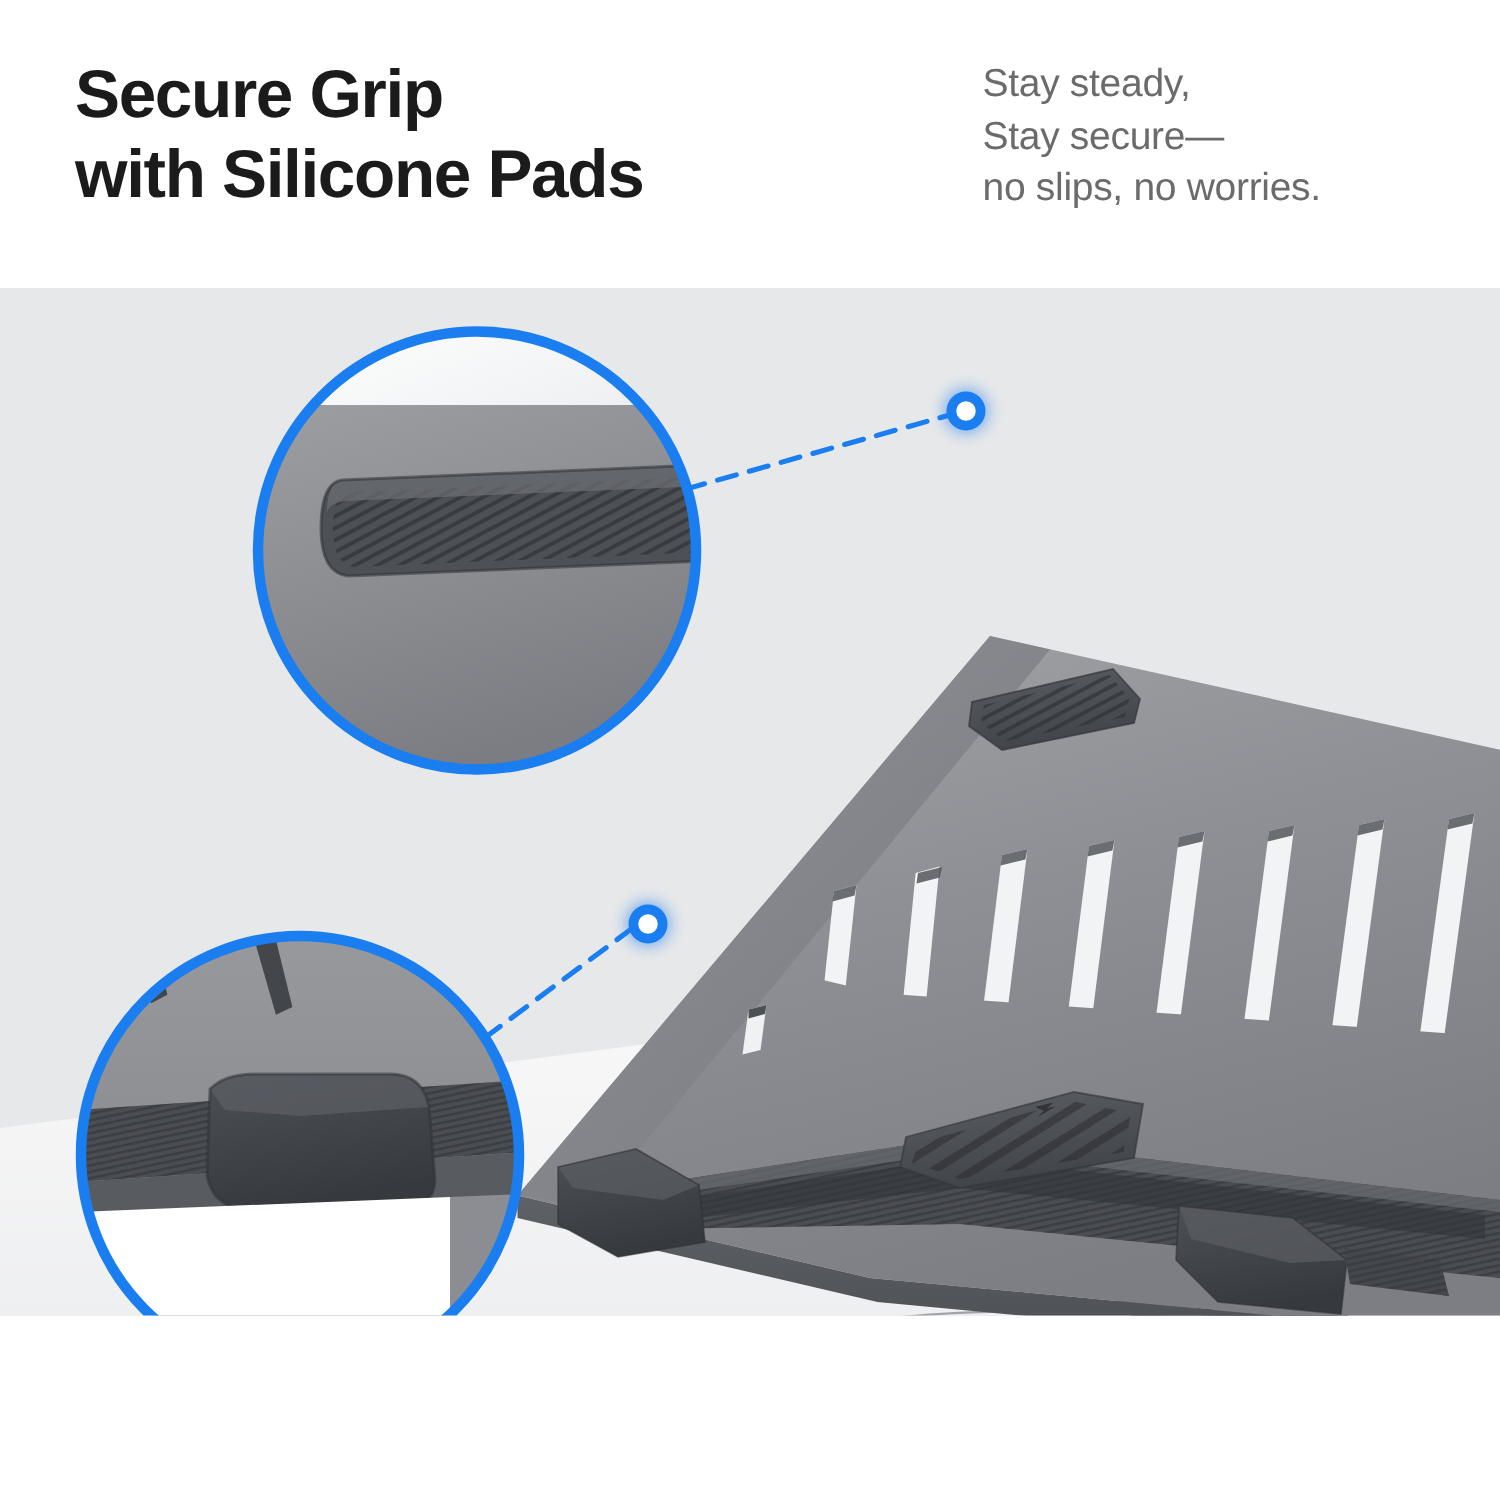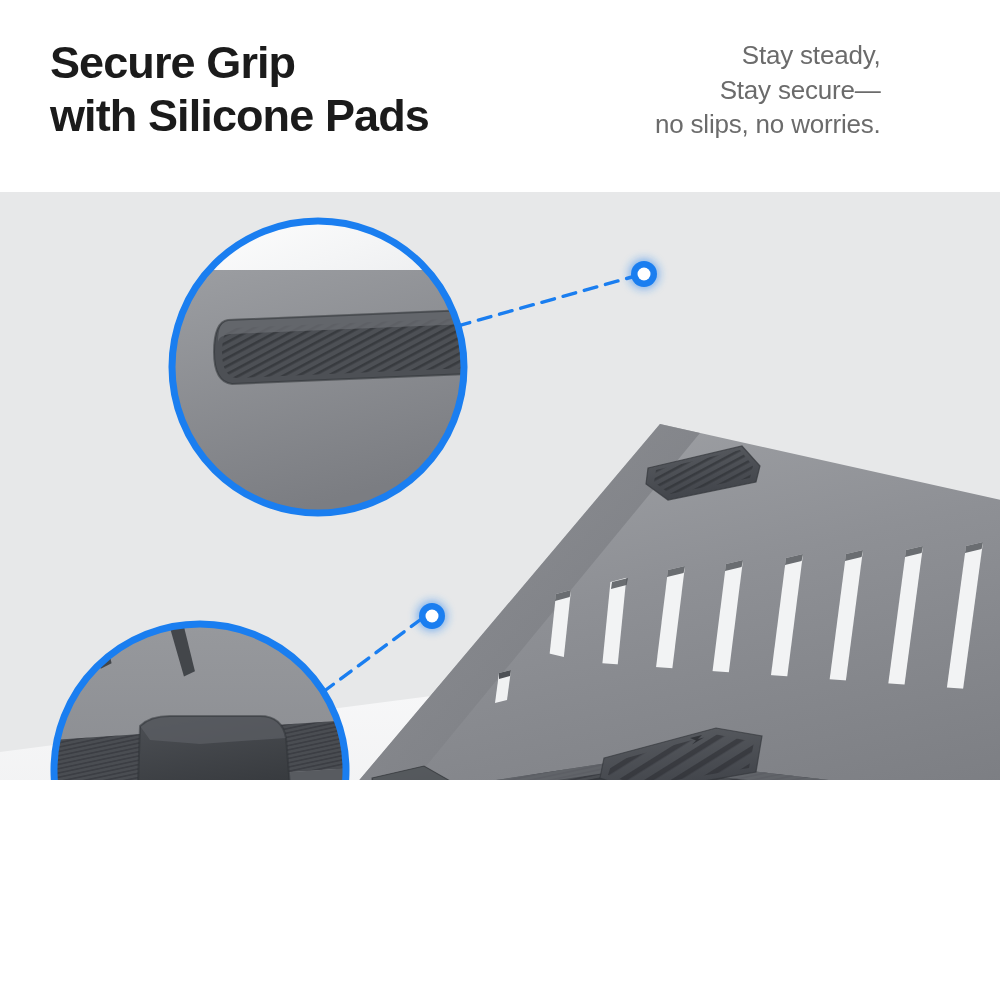--- a/index.html
+++ b/index.html
@@ -1,27 +1,27 @@
 <!DOCTYPE html>
 <html><head>
 <meta charset="utf-8">
 <style>
   html,body{margin:0;padding:0;background:#fff;}
   body{width:1000px;height:1000px;overflow:hidden;
        font-family:"Liberation Sans","DejaVu Sans",sans-serif;}
-  #page{position:relative;width:1000px;height:780px;overflow:hidden;background:#ffffff;}
+  #page{position:relative;width:1000px;height:877px;overflow:hidden;background:#ffffff;}
 
   
   #header{position:absolute;left:0;top:0;width:1000px;height:192px;background:#ffffff;}
   #headline{position:absolute;left:50px;top:36px;
             font-size:45px;font-weight:700;line-height:1.18;
             letter-spacing:-0.9px;color:#1b1b1b;white-space:pre-line;}
   #subhead{position:absolute;left:655px;top:38px;
            font-size:26px;font-weight:400;line-height:1.33;
-           letter-spacing:-0.2px;color:#6b6b6b;white-space:pre-line;text-align:right;}
+           letter-spacing:-0.2px;color:#6b6b6b;white-space:pre-line;}
 
   
   #scene{position:absolute;left:0;top:192px;width:1000px;height:808px;overflow:hidden;
          background:linear-gradient(178deg,#ececed 0%,#e6e7e8 40%,#e2e3e4 62%,#dfe0e1 100%);}
   #scene svg{position:absolute;left:0;top:0;}
 </style>
 </head>
 <body>
 
 <div id="page">

